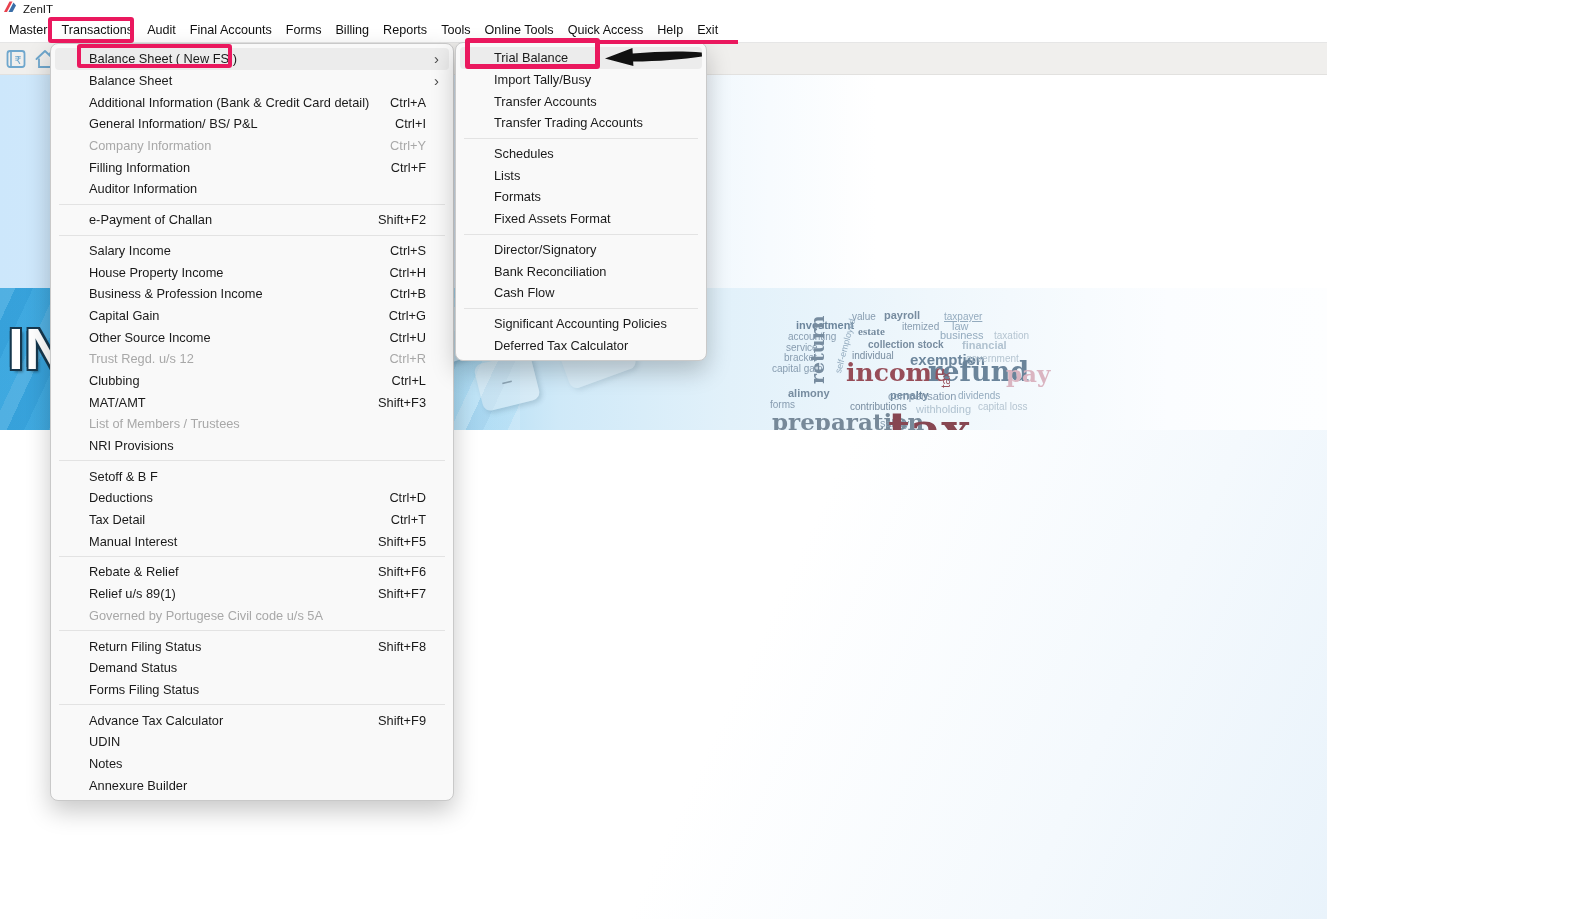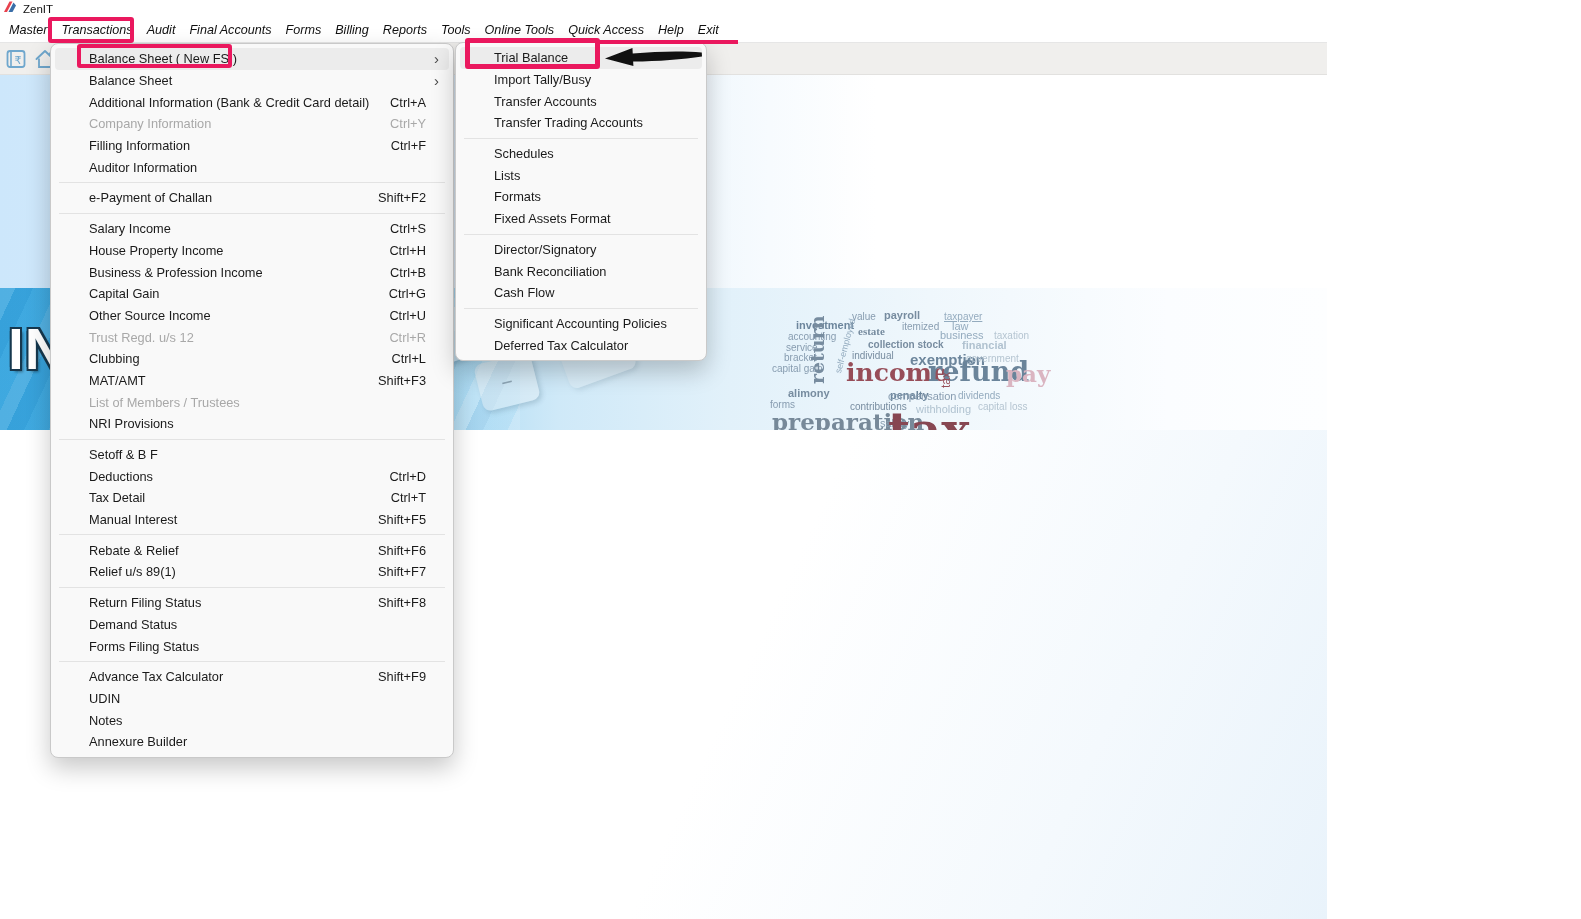--- a/index.html
+++ b/index.html
@@ -8,21 +8,21 @@
   #stage { position:relative; width:1327px; height:919px; }
 
   
   .titlebar { position:absolute; left:0; top:0; width:100%; height:17px;
     background:#ffffff; display:flex; align-items:center; gap:6px; padding-left:3px; }
   .title-text { font-size:11.5px; color:#111; }
 
   
   .menubar { position:absolute; left:0; top:17px; width:100%; height:26px;
     background:#ffffff; display:flex; align-items:center; padding-left:2px;
-    font-size:12.6px; color:#101010; border-bottom:1px solid #e6e6e6;font-style:italic; }
+    font-size:12.6px; color:#101010; border-bottom:1px solid #e6e6e6; }
   .mitem { padding:4px 7px; white-space:nowrap; cursor:default; }
 
   
   .toolbar { position:absolute; left:0; top:43px; width:100%; height:32px;
     background:#f0efed; border-bottom:1px solid #e2e1df;
     display:flex; align-items:center; gap:5px; padding-left:4px; }
   .tbicon { width:24px; height:24px; display:flex; align-items:center; justify-content:center; }
 
   
   .main { position:absolute; left:0; top:75px; width:100%; height:844px; background:#ffffff; }
@@ -179,20 +179,24 @@
         <span class="mchev">›</span>
       </div>
       <div class="mrow">
         <span class="mlabel">Balance Sheet</span>
         <span class="mchev">›</span>
       </div>
       <div class="mrow">
         <span class="mlabel">Additional Information (Bank &amp; Credit Card detail)</span>
         <span class="mshortcut">Ctrl+A</span>
       </div>
+      <div class="mrow">
+        <span class="mlabel">General Information/ BS/ P&amp;L</span>
+        <span class="mshortcut">Ctrl+I</span>
+      </div>
       <div class="mrow dis">
         <span class="mlabel">Company Information</span>
         <span class="mshortcut">Ctrl+Y</span>
       </div>
       <div class="mrow">
         <span class="mlabel">Filling Information</span>
         <span class="mshortcut">Ctrl+F</span>
       </div>
       <div class="mrow">
         <span class="mlabel">Auditor Information</span>
@@ -258,20 +262,23 @@
         <span class="mshortcut">Shift+F5</span>
       </div>
       <div class="msep"></div>
       <div class="mrow">
         <span class="mlabel">Rebate &amp; Relief</span>
         <span class="mshortcut">Shift+F6</span>
       </div>
       <div class="mrow">
         <span class="mlabel">Relief u/s 89(1)</span>
         <span class="mshortcut">Shift+F7</span>
+      </div>
+      <div class="mrow dis">
+        <span class="mlabel">Governed by Portugese Civil code u/s 5A</span>
       </div>
       <div class="msep"></div>
       <div class="mrow">
         <span class="mlabel">Return Filing Status</span>
         <span class="mshortcut">Shift+F8</span>
       </div>
       <div class="mrow">
         <span class="mlabel">Demand Status</span>
       </div>
       <div class="mrow">

